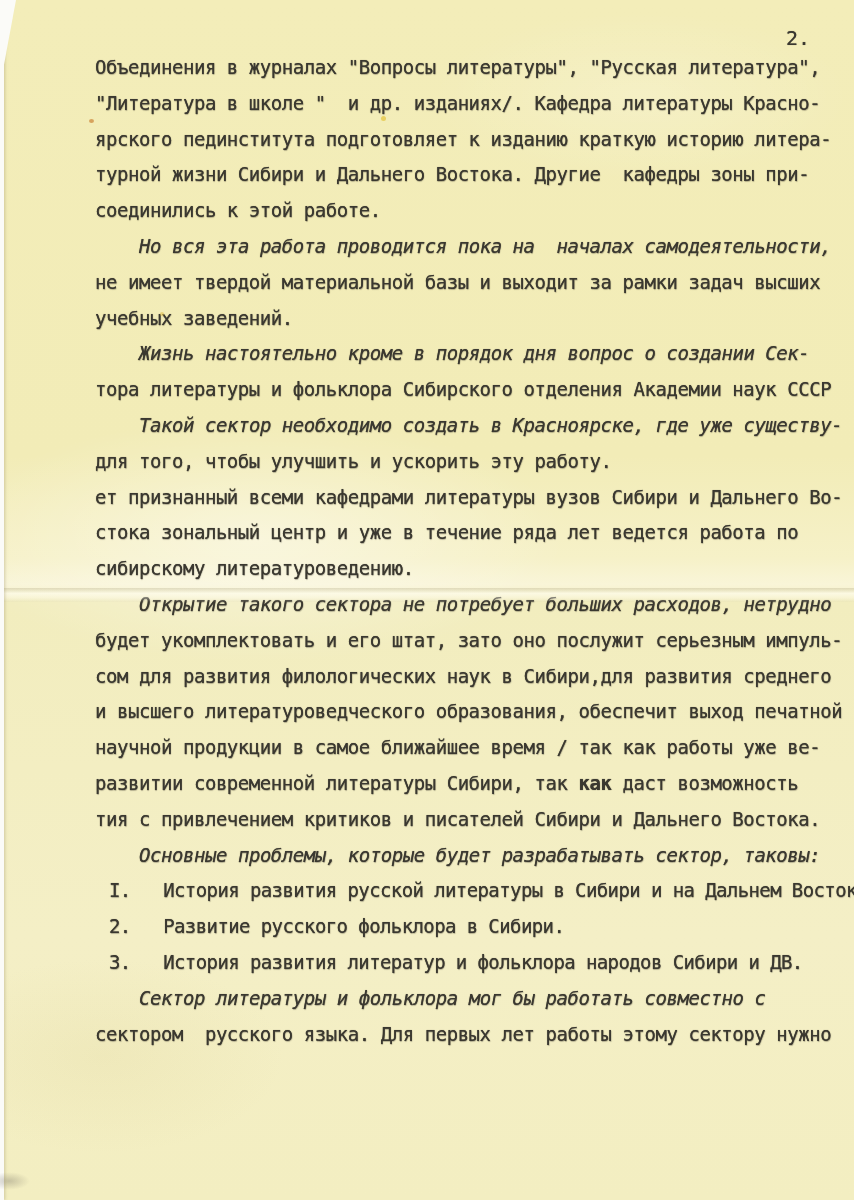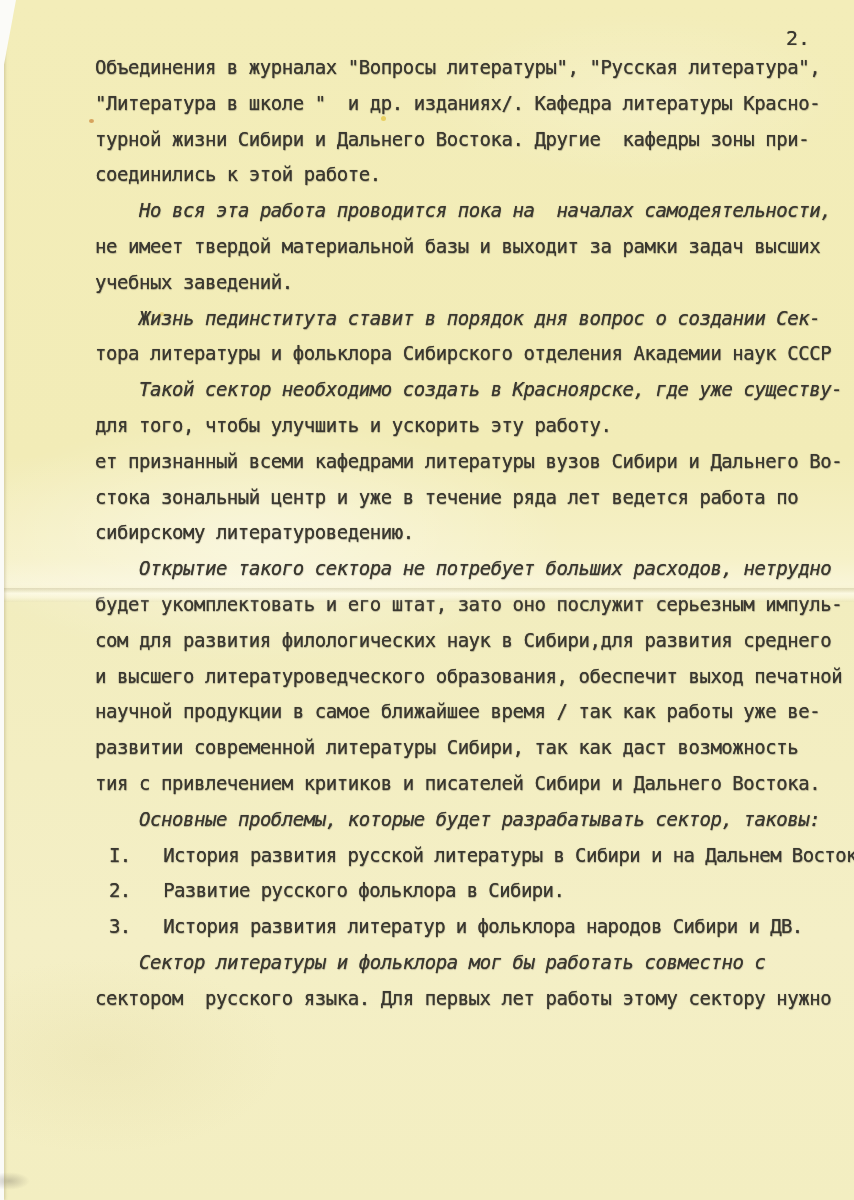--- a/index.html
+++ b/index.html
@@ -32,21 +32,21 @@
     position:absolute;left:95px;top:50px;width:759px;
     color:var(--ink);
     font-size:19px;line-height:35.8px;letter-spacing:-0.45px;
   }
   .line{
     white-space:pre;height:35.8px;
     text-shadow:0 0 0.7px rgba(58,54,44,0.85), 0.4px 0.5px 0.9px rgba(58,54,44,0.30);
   }
   .indent{padding-left:44px;font-style:italic;}
   .list{letter-spacing:-0.6px;margin-left:14px;}
-  .bold{font-weight:normal;text-shadow:0 0 1px rgba(40,36,28,0.9);}
+  .bold{font-weight:bold;text-shadow:0 0 1px rgba(40,36,28,0.9);}
   .page-number{
     position:absolute;left:786px;top:26px;
     color:var(--ink);font-size:20px;letter-spacing:0;
     text-shadow:0 0 0.7px rgba(58,54,44,0.85);
   }
   
   .edge-left{
     position:absolute;left:0;top:0;width:4px;height:1200px;
     background:var(--scan-white);
     box-shadow:1.5px 0 2.5px rgba(150,140,100,0.30);
@@ -83,26 +83,27 @@
 </head>
 <body>
 
 <div class="scan">
 
   <div class="page-number">2.</div>
 
   <div class="textblock">
     <div class="line">Объединения в журналах "Вопросы литературы", "Русская литература",</div>
     <div class="line">"Литература в школе "  и др. изданиях/. Кафедра литературы Красно-</div>
+    <div class="line">ярского пединститута подготовляет к изданию краткую историю литера-</div>
     <div class="line">турной жизни Сибири и Дальнего Востока. Другие  кафедры зоны при-</div>
     <div class="line">соединились к этой работе.</div>
     <div class="line indent">Но вся эта работа проводится пока на  началах самодеятельности,</div>
     <div class="line">не имеет твердой материальной базы и выходит за рамки задач высших</div>
     <div class="line">учебных заведений.</div>
-    <div class="line indent">Жизнь пединститута ставит в порядок дня вопрос о создании Сек-</div>
+    <div class="line indent">Жизнь настоятельно кроме в порядок дня вопрос о создании Сек-</div>
     <div class="line">тора литературы и фольклора Сибирского отделения Академии наук СССР</div>
     <div class="line indent">Такой сектор необходимо создать в Красноярске, где уже существу-</div>
     <div class="line">для того, чтобы улучшить и ускорить эту работу.</div>
     <div class="line">ет признанный всеми кафедрами литературы вузов Сибири и Дальнего Во-</div>
     <div class="line">стока зональный центр и уже в течение ряда лет ведется работа по</div>
     <div class="line">сибирскому литературоведению.</div>
     <div class="line indent">Открытие такого сектора не потребует больших расходов, нетрудно</div>
     <div class="line">будет укомплектовать и его штат, зато оно послужит серьезным импуль-</div>
     <div class="line">сом для развития филологических наук в Сибири,для развития среднего</div>
     <div class="line">и высшего литературоведческого образования, обеспечит выход печатной</div>

